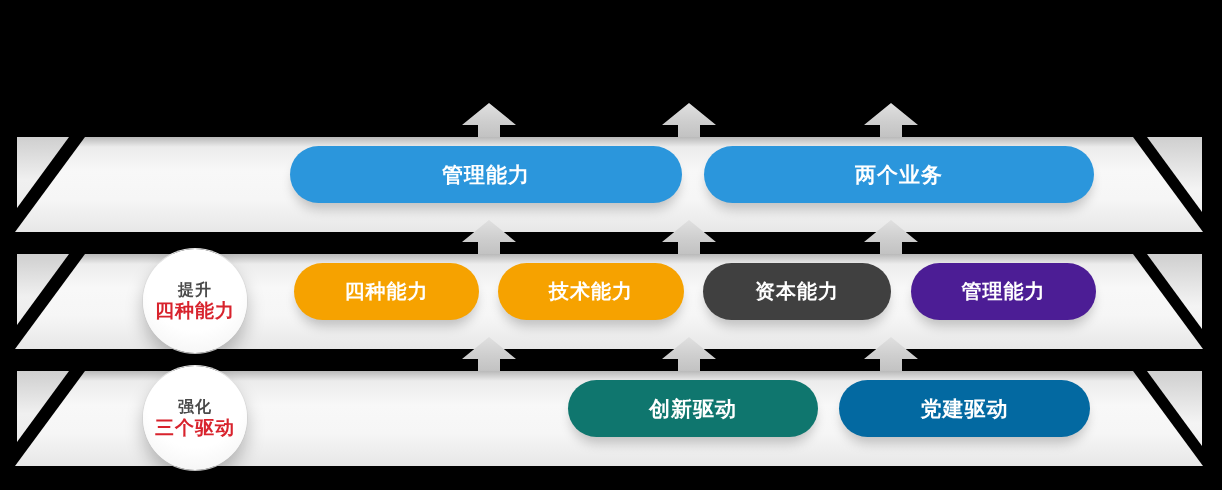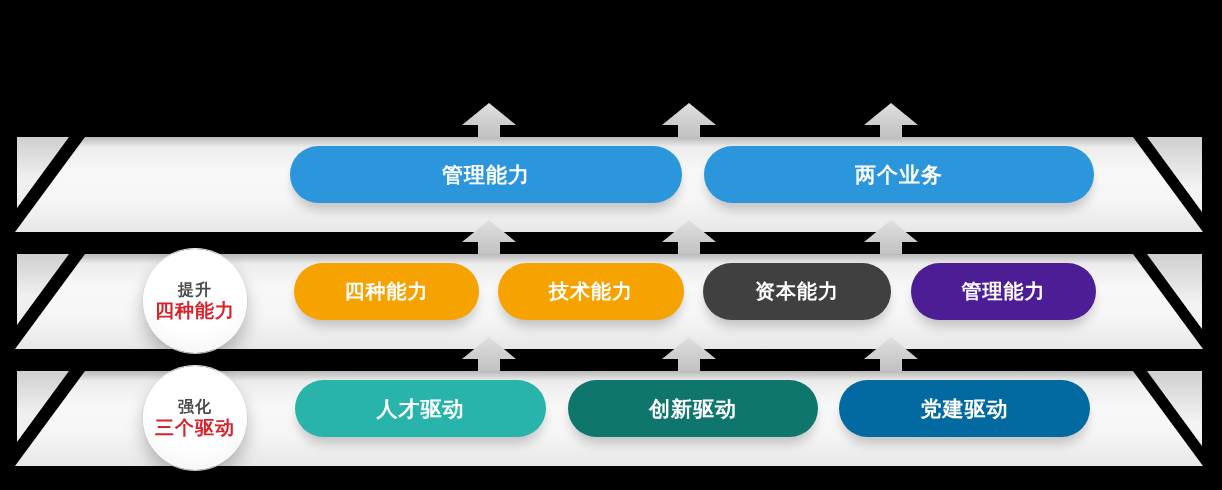--- a/index.html
+++ b/index.html
@@ -104,17 +104,16 @@
       <div class="arrow a3"></div>
     </div>
     <div class="row row4">
       <div class="band-main"></div>
       <div class="band-tri left"></div>
       <div class="band-tri right"></div>
       <div class="circle">
         <span class="c1">强化</span>
         <span class="c2">三个驱动</span>
       </div>
-      <div class="pill p1" style="background: rgb(40, 180, 170);">人才驱动</div>
       <div class="pill p2" style="background: #0f766e;">创新驱动</div>
       <div class="pill p3" style="background: #0369a1;">党建驱动</div>
     </div>
   </div>
 
 </body></html>

